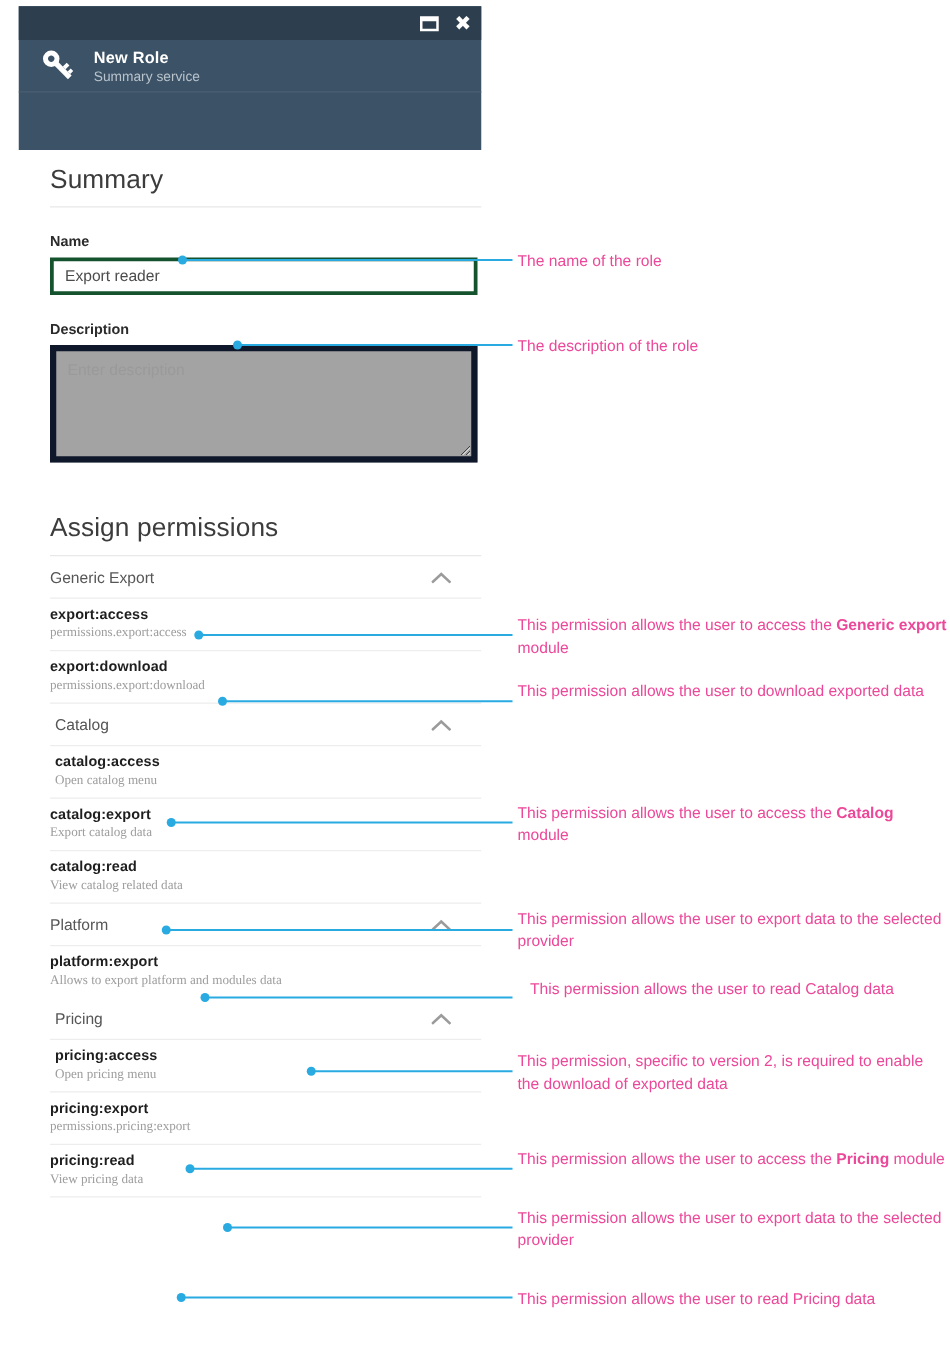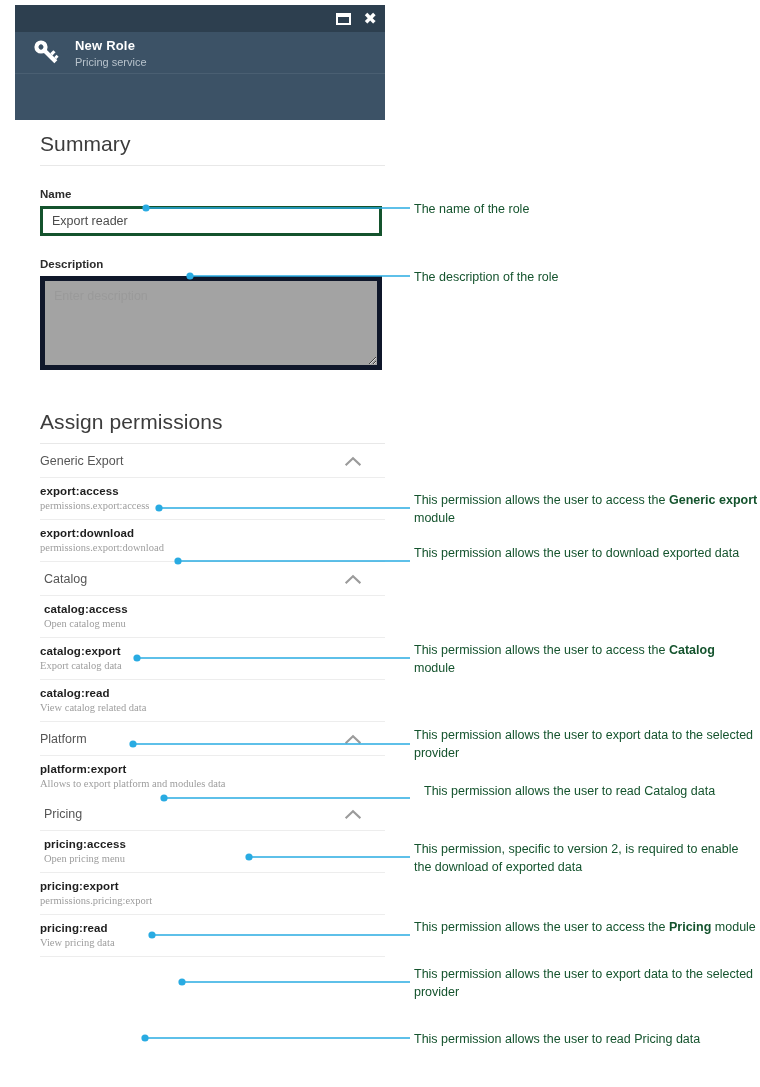--- a/index.html
+++ b/index.html
@@ -141,21 +141,21 @@
 
   
   #callouts {
     position: absolute; left: 0; top: 0;
     width: 760px; height: 1087px;
     pointer-events: none;
   }
   .callout-text {
     position: absolute;
     font-size: 12.5px;
-    color: #14532d;
+    color: #ec4899;
     line-height: 1.45;
     font-family: "Liberation Sans", sans-serif;
     width: 345px;
   }
   .callout-text b { font-weight: bold; }
 </style>
 </head>
 <body>
 
 <div id="dialog-panel">
@@ -172,21 +172,21 @@
       <g transform="rotate(-45 18 18)" fill="#ffffff">
         <circle cx="18" cy="9.5" r="6.6"></circle>
         <circle cx="18" cy="9.5" r="2.5" fill="#3c5266"></circle>
         <rect x="15.9" y="14" width="4.2" height="16.5"></rect>
         <rect x="20.1" y="20.5" width="4.4" height="3.1"></rect>
         <rect x="20.1" y="26" width="3.4" height="2.9"></rect>
       </g>
     </svg>
     <div id="dialog-text">
       <div id="dialog-title">New Role</div>
-      <div id="dialog-subtitle">Pricing service</div>
+      <div id="dialog-subtitle">Summary service</div>
     </div>
   </div>
 </div>
 
 <div id="left-col">
 
   
   <div class="section-title">Summary</div>
 
   <div class="field-label">Name</div>

